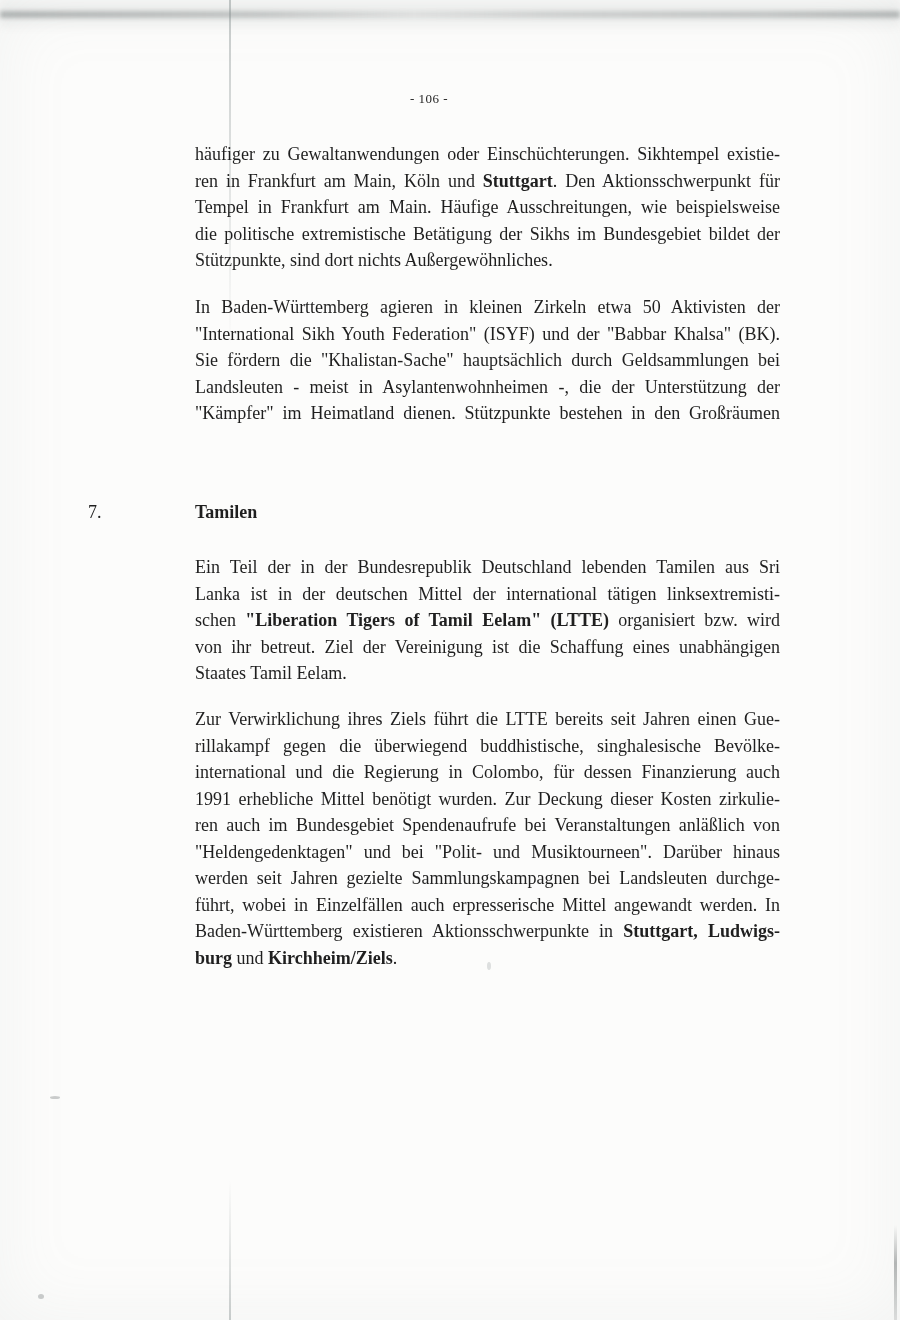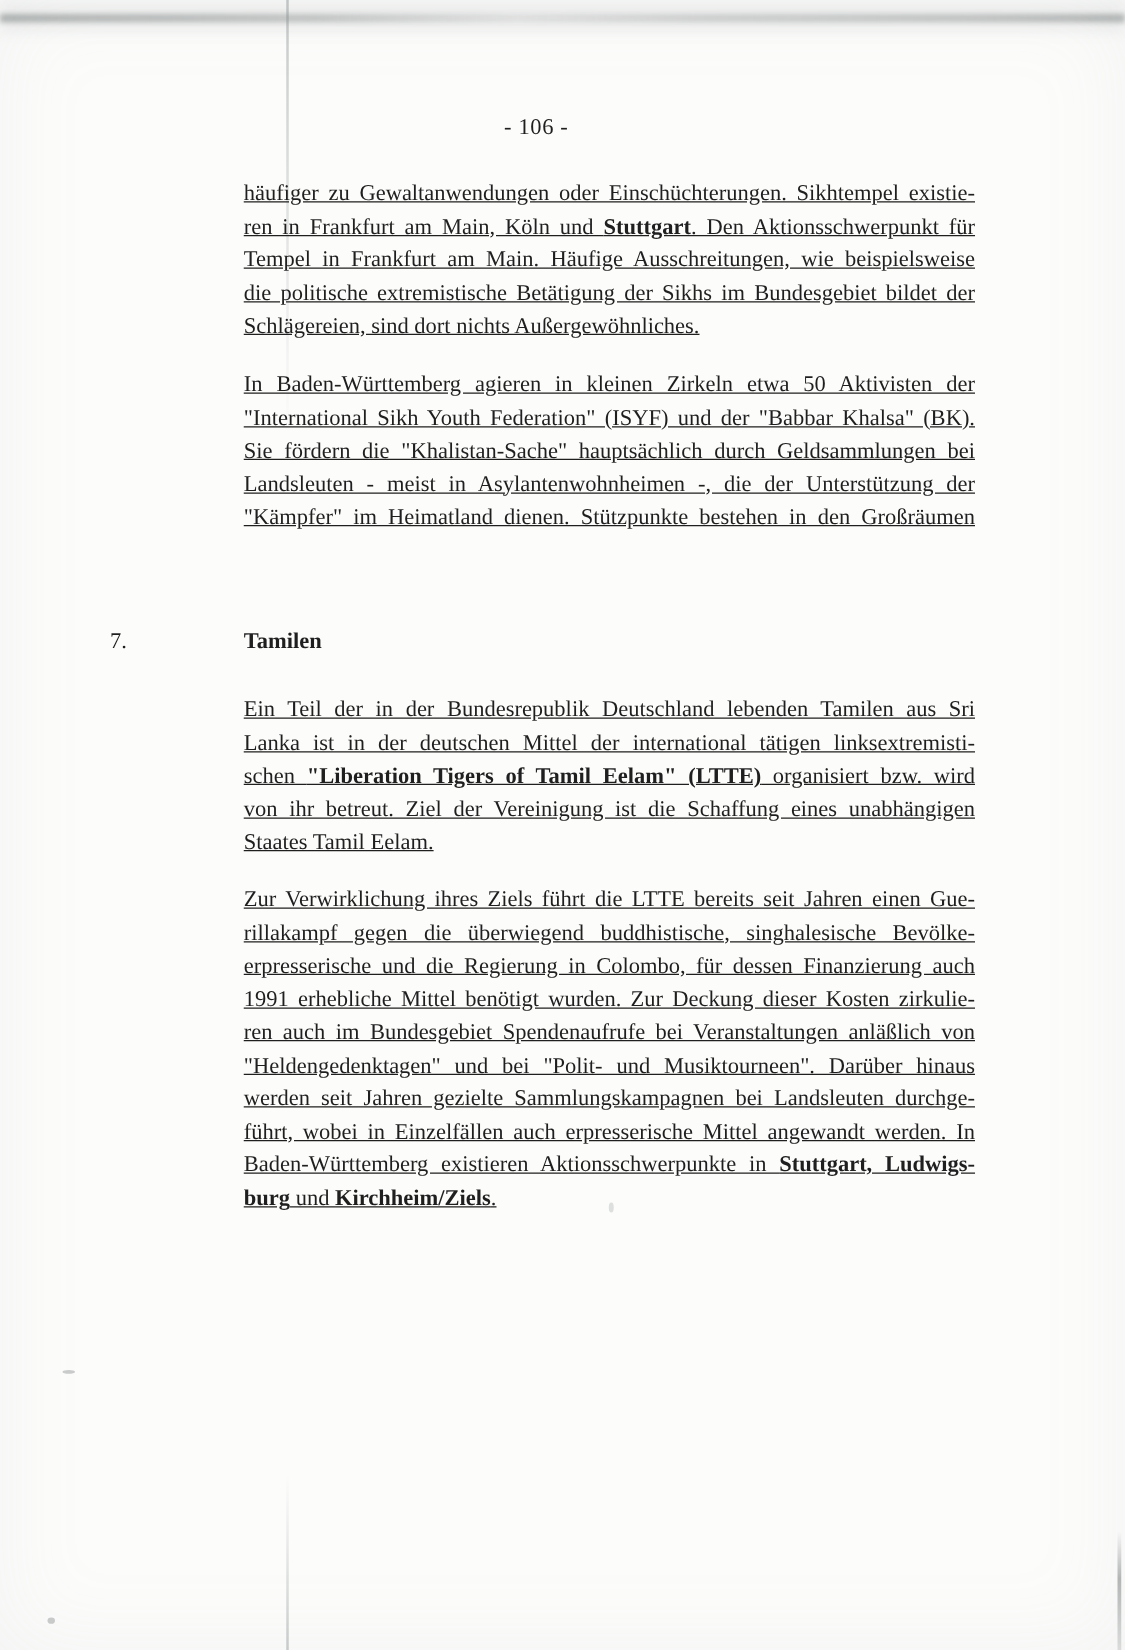--- a/index.html
+++ b/index.html
@@ -36,31 +36,31 @@
     position:absolute; left:894px; top:1225px; width:3px; height:95px;
     background:linear-gradient(to bottom, rgba(110,115,115,0), rgba(110,115,115,.5) 40%, rgba(110,115,115,.2));
   }
   .speck { position:absolute; background:rgba(120,126,126,.38); border-radius:50%; }
   .speck-1 { left:50px;  top:1096px; width:10px; height:3px; }
   .speck-2 { left:38px;  top:1294px; width:6px;  height:5px; }
   .speck-3 { left:487px; top:962px;  width:4px;  height:8px; opacity:.6; }
   
   .page-number {
     position:absolute; left:0; top:91px; width:858px;
-    text-align:center; font-size:18px; letter-spacing:.5px;
+    text-align:center; font-size:13px; letter-spacing:.5px;
   }
   .para {
     position:absolute; left:195px; width:585px;
     font-size:18px; line-height:26.5px;
   }
   .p1 { top:141px; }
   .p2 { top:294px; }
   .p3 { top:554px; }
   .p4 { top:706px; }
-  .line { white-space:nowrap; text-align:justify; text-align-last:justify;text-decoration:underline; }
+  .line { white-space:nowrap; text-align:justify; text-align-last:justify; }
   .line.last { text-align:left; text-align-last:left; }
   .b { font-weight:bold; }
   .section-heading { position:absolute; left:88px; top:502px; height:27px; font-size:18px; }
   .sec-num { position:absolute; left:0; top:0; }
   .sec-title { position:absolute; left:107px; top:0; font-weight:bold; white-space:nowrap; }
 </style>
 </head>
 <body>
 
 <div class="page">
@@ -74,21 +74,21 @@
   <div class="speck speck-2"></div>
   <div class="speck speck-3"></div>
 
   <div class="page-number">- 106 -</div>
 
   <div class="para p1">
       <div class="line"><span>häufiger zu Gewaltanwendungen oder Einschüchterungen. Sikhtempel existie-</span></div>
       <div class="line"><span>ren in Frankfurt am Main, Köln und </span><span class="b">Stuttgart</span><span>. Den Aktionsschwerpunkt für</span></div>
       <div class="line"><span>Tempel in Frankfurt am Main. Häufige Ausschreitungen, wie beispielsweise</span></div>
       <div class="line"><span>die politische extremistische Betätigung der Sikhs im Bundesgebiet bildet der</span></div>
-      <div class="line last"><span>Schlägereien, sind dort nichts Außergewöhnliches.</span></div>
+      <div class="line last"><span>Stützpunkte, sind dort nichts Außergewöhnliches.</span></div>
     </div>
   <div class="para p2">
       <div class="line"><span>In Baden-Württemberg agieren in kleinen Zirkeln etwa 50 Aktivisten der</span></div>
       <div class="line"><span>"International Sikh Youth Federation" (ISYF) und der "Babbar Khalsa" (BK).</span></div>
       <div class="line"><span>Sie fördern die "Khalistan-Sache" hauptsächlich durch Geldsammlungen bei</span></div>
       <div class="line"><span>Landsleuten - meist in Asylantenwohnheimen -, die der Unterstützung der</span></div>
       <div class="line"><span>"Kämpfer" im Heimatland dienen. Stützpunkte bestehen in den Großräumen</span></div>
     </div>
 
   <div class="section-heading">
@@ -99,21 +99,21 @@
   <div class="para p3">
       <div class="line"><span>Ein Teil der in der Bundesrepublik Deutschland lebenden Tamilen aus Sri</span></div>
       <div class="line"><span>Lanka ist in der deutschen Mittel der international tätigen linksextremisti-</span></div>
       <div class="line"><span>schen </span><span class="b">"Liberation Tigers of Tamil Eelam" (LTTE)</span><span> organisiert bzw. wird</span></div>
       <div class="line"><span>von ihr betreut. Ziel der Vereinigung ist die Schaffung eines unabhängigen</span></div>
       <div class="line last"><span>Staates Tamil Eelam.</span></div>
     </div>
   <div class="para p4">
       <div class="line"><span>Zur Verwirklichung ihres Ziels führt die LTTE bereits seit Jahren einen Gue-</span></div>
       <div class="line"><span>rillakampf gegen die überwiegend buddhistische, singhalesische Bevölke-</span></div>
-      <div class="line"><span>erpresserische und die Regierung in Colombo, für dessen Finanzierung auch</span></div>
+      <div class="line"><span>international und die Regierung in Colombo, für dessen Finanzierung auch</span></div>
       <div class="line"><span>1991 erhebliche Mittel benötigt wurden. Zur Deckung dieser Kosten zirkulie-</span></div>
       <div class="line"><span>ren auch im Bundesgebiet Spendenaufrufe bei Veranstaltungen anläßlich von</span></div>
       <div class="line"><span>"Heldengedenktagen" und bei "Polit- und Musiktourneen". Darüber hinaus</span></div>
       <div class="line"><span>werden seit Jahren gezielte Sammlungskampagnen bei Landsleuten durchge-</span></div>
       <div class="line"><span>führt, wobei in Einzelfällen auch erpresserische Mittel angewandt werden. In</span></div>
       <div class="line"><span>Baden-Württemberg existieren Aktionsschwerpunkte in </span><span class="b">Stuttgart, Ludwigs-</span></div>
       <div class="line last"><span class="b">burg</span><span> und </span><span class="b">Kirchheim/Ziels</span><span>.</span></div>
     </div>
 
 </div>

